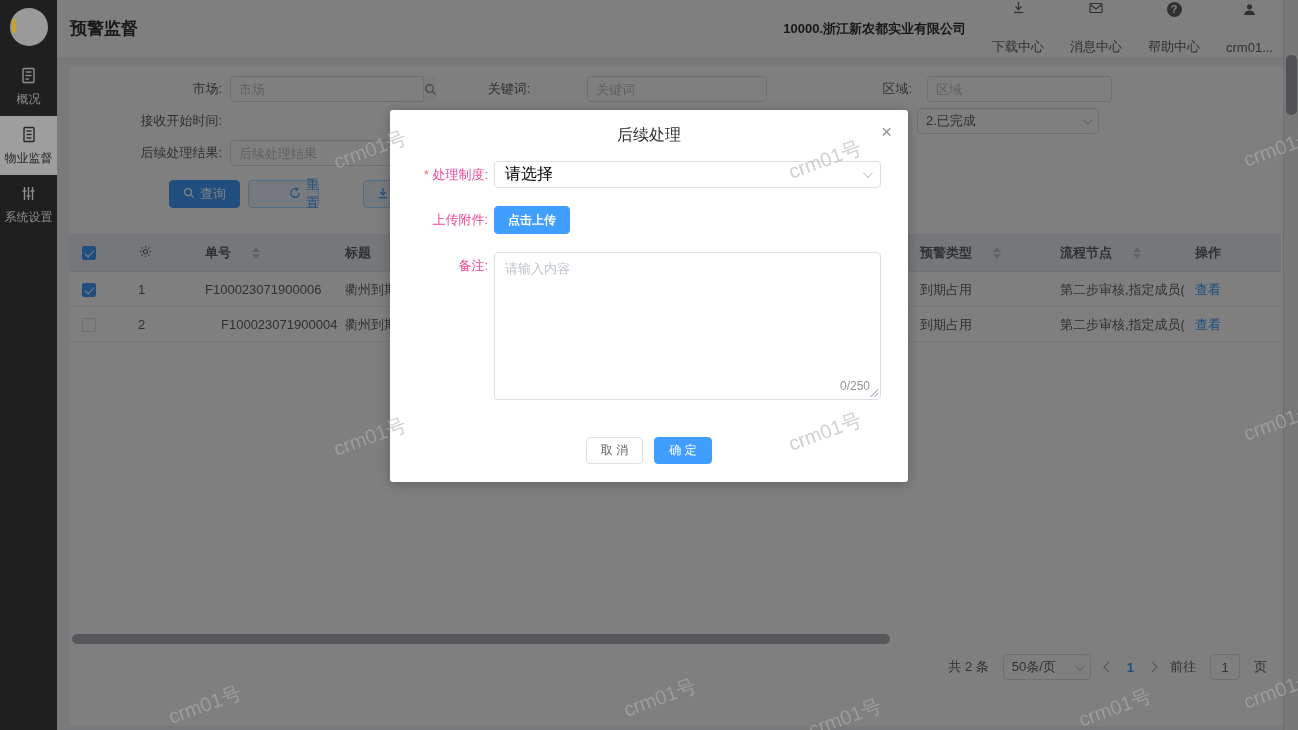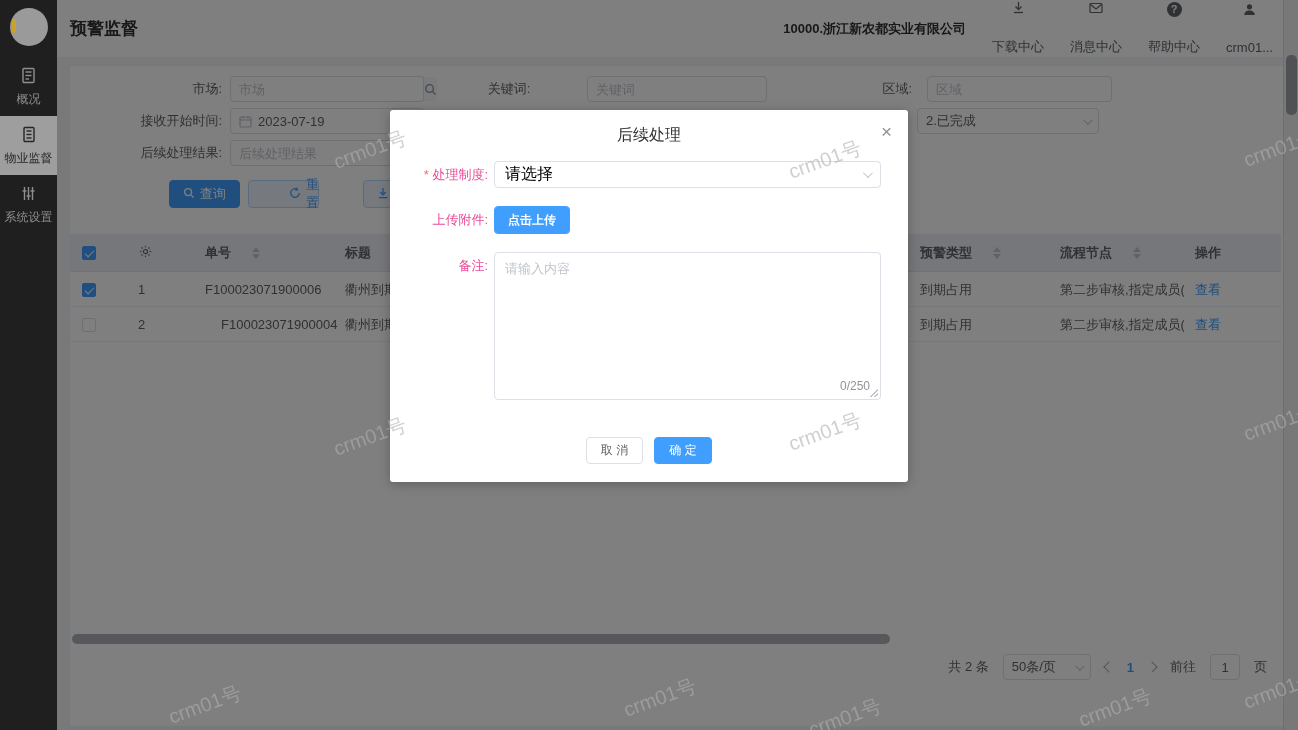--- a/index.html
+++ b/index.html
@@ -187,31 +187,20 @@
   <div class="flabel" style="left:378px; top:10px; width:122px;text-align:center;">关键词:</div>
   <div class="inp" style="left:517px; top:10px; width:180px;">
     <input placeholder="关键词" style="">
   </div>
   <div class="flabel" style="left:720px; top:10px; width:122px;">区域:</div>
   <div class="inp" style="left:857px; top:10px; width:185px;">
     <input placeholder="区域" style="">
   </div>
 
   <div class="flabel" style="left:30px; top:42px; width:122px;">接收开始时间:</div>
-  <div class="inp" style="left:160px; top:42px; width:195px; padding-left:8px; gap:6px;">
-    <span class="cal-ic">
-        <svg width="13" height="13" viewBox="0 0 13 13" fill="none" stroke="#c0c4cc" stroke-width="1.2">
-          <rect x="1" y="2" width="11" height="10" rx="1"></rect>
-          <line x1="1" y1="5" x2="12" y2="5"></line>
-          <line x1="4" y1="1" x2="4" y2="3.5"></line>
-          <line x1="9" y1="1" x2="9" y2="3.5"></line>
-        </svg>
-      </span>
-    <span class="txt">2023-07-19</span>
-  </div>
   <div class="inp sel" style="left:847px; top:42px; width:182px;">
     <span class="txt">2.已完成</span>
     <span class="chev"></span>
   </div>
 
   <div class="flabel" style="left:30px; top:74px; width:122px;">后续处理结果:</div>
   <div class="inp" style="left:160px; top:74px; width:195px;justify-content:center;">
     <input placeholder="后续处理结果" style="">
   </div>
 

